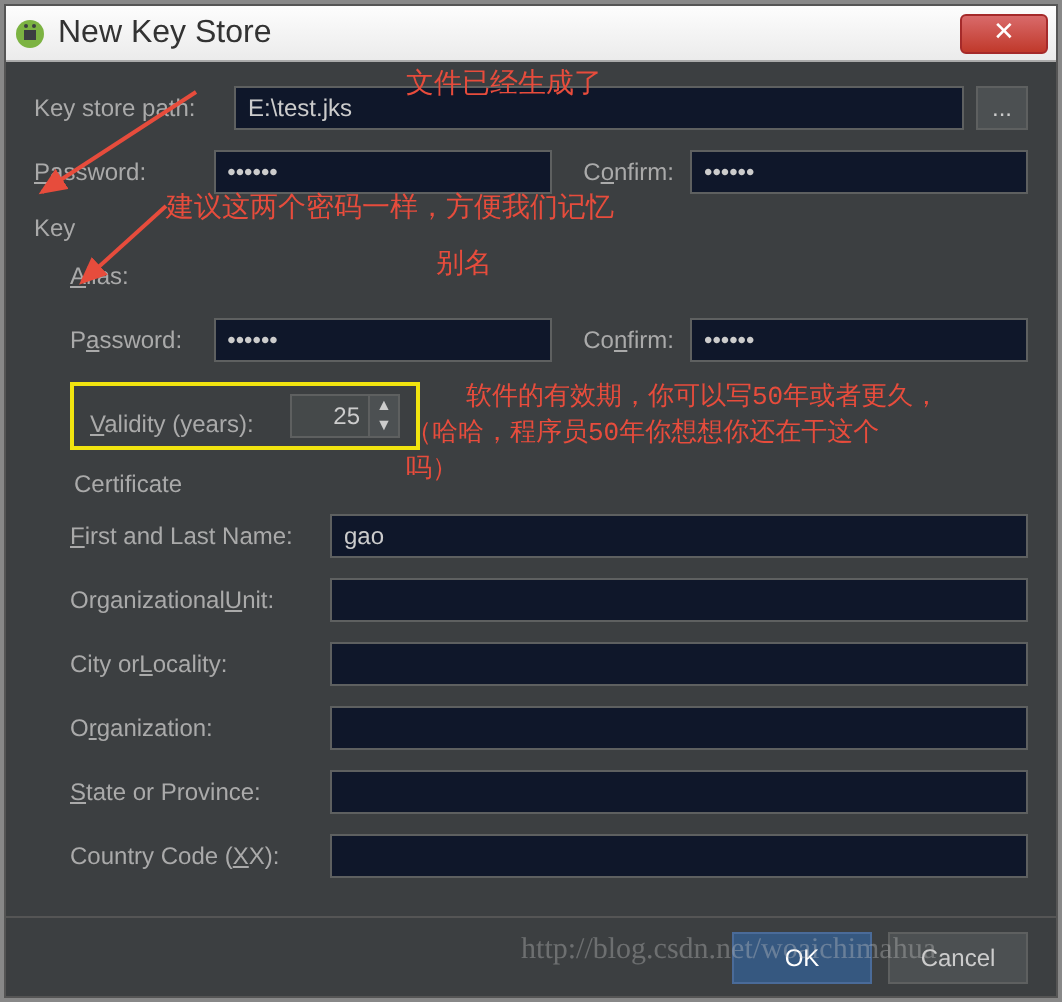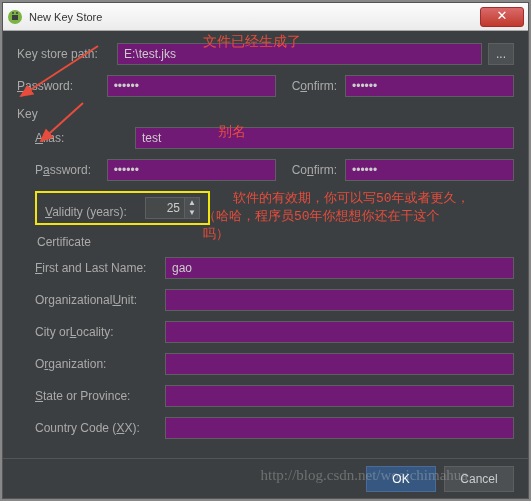--- a/index.html
+++ b/index.html
@@ -1,26 +1,26 @@
 <!DOCTYPE html>
 <html><head>
 <meta charset="utf-8">
 <style>
 * { box-sizing: border-box; margin: 0; padding: 0; }
 body { font-family: "Segoe UI", Tahoma, sans-serif; font-size: 12px; background: #888; width: 531px; height: 501px; overflow: hidden; position: relative; }
 .window { width: 527px; height: 497px; margin: 2px; background: #3c3f41; border: 1px solid #555; position: relative; }
 .titlebar { height: 28px; background: linear-gradient(#fdfdfd, #ebebeb); border-bottom: 1px solid #aaa; display: flex; align-items: center; padding: 0 4px; }
 .titlebar .icon { width: 16px; height: 16px; margin-right: 6px; }
-.titlebar .title { flex: 1; color: #333; font-size: 11px; }
+.titlebar .title { flex: 1; color: #333; font-size: 16px; }
 .close-btn { width: 44px; height: 20px; background: linear-gradient(#d96a6a, #c0392b); border: 1px solid #a52a2a; border-radius: 3px; color: #fff; text-align: center; line-height: 16px; font-size: 13px; }
 .content { position: absolute; top: 28px; left: 0; right: 0; bottom: 42px; padding: 12px 14px; color: #bbb; overflow: hidden; }
 .row { display: flex; align-items: center; margin-bottom: 10px; min-height: 22px; }
 .lbl { width: 100px; color: #aaa; display: flex; align-items: center; }
 .lbl.short { width: 130px; }
-.inp { flex: 1; height: 22px; background: #701a75; border: 1px solid #5e6060; color: #ccc; padding: 0 6px; font-size: 12px; }
+.inp { flex: 1; height: 22px; background: #0f172a; border: 1px solid #5e6060; color: #ccc; padding: 0 6px; font-size: 12px; }
 .inp.sm { flex: 0 0 110px; }
 .browse { width: 26px; height: 22px; background: #4c5052; border: 1px solid #5e6060; color: #ccc; margin-left: 6px; text-align: center; line-height: 20px; }
 .confirm-lbl { margin-left: 16px; margin-right: 8px; color: #aaa; }
 .section-lbl { color: #aaa; margin-bottom: 6px; }
 .indent { padding-left: 18px; }
 .validity-box { border: 2px solid #f1e40f; padding: 4px 8px; display: inline-flex; align-items: flex-end; }
 .spinner { display: inline-flex; align-items: center; }
 .spinner-inp { width: 40px; height: 22px; background: #45494a; border: 1px solid #5e6060; color: #ccc; text-align: right; padding: 0 4px; font-size: 12px; }
 .spinner-btns { display: flex; flex-direction: column; border: 1px solid #5e6060; border-left: none; }
 .spinner-btns span { width: 14px; height: 10px; background: #4c5052; font-size: 8px; text-align: center; line-height: 10px; color: #ccc; }
@@ -58,21 +58,20 @@
       <span class="lbl"><span class="underline">P</span>assword:</span>
       <input class="inp sm" value="••••••" style="">
       <span class="confirm-lbl">C<span class="underline">o</span>nfirm:</span>
       <input class="inp sm" value="••••••" style="">
     </div>
 
     <div class="section-lbl">Key</div>
     <div class="indent">
       <div class="row">
         <span class="lbl"><span class="underline">A</span>lias:</span>
-        <input class="inp" value="test" style="">
       </div>
       <div class="row">
         <span class="lbl">P<span class="underline">a</span>ssword:</span>
         <input class="inp sm" value="••••••" style="">
         <span class="confirm-lbl">Co<span class="underline">n</span>firm:</span>
         <input class="inp sm" value="••••••" style="">
       </div>
       <div class="row">
         <span class="validity-box">
           <span style="width:100px;color:#aaa"><span class="underline">V</span>alidity (years):</span>
@@ -106,20 +105,21 @@
           <span class="lbl short"><span class="underline">S</span>tate or Province:</span>
           <input class="inp" value="" style="">
         </div>
       <div class="row">
           <span class="lbl short">Country Code (<span class="underline">X</span>X):</span>
           <input class="inp" value="" style="">
         </div>
     </div>
 
     <div class="annot" style="top:2px;left:200px">文件已经生成了</div>
+    <div class="annot" style="top:64px;left:80px">建议这两个密码一样，方便我们记忆</div>
     <div class="annot" style="top:92px;left:215px">别名</div>
     <div class="annot" style="top:158px;left:230px;font-size:13px">软件的有效期，你可以写50年或者更久，</div>
     <div class="annot" style="top:176px;left:200px;font-size:13px">（哈哈，程序员50年你想想你还在干这个</div>
     <div class="annot" style="top:194px;left:200px;font-size:13px">吗）</div>
 
     <svg class="arrow" style="top:10px;left:10px" width="90" height="65">
         <defs>
           <marker id="ah1" markerWidth="8" markerHeight="8" refX="6" refY="3" orient="auto">
             <path d="M0,0 L7,3 L0,6 Z" fill="#e74c3c"></path>
           </marker>

